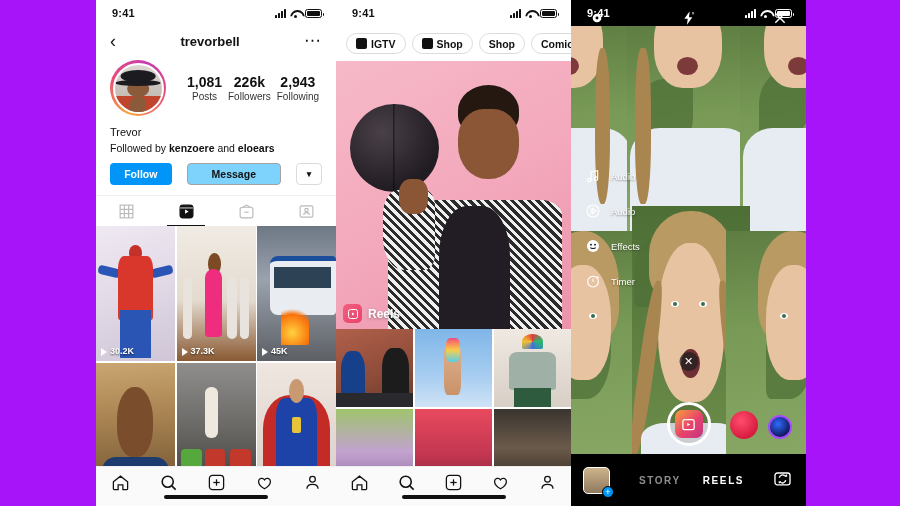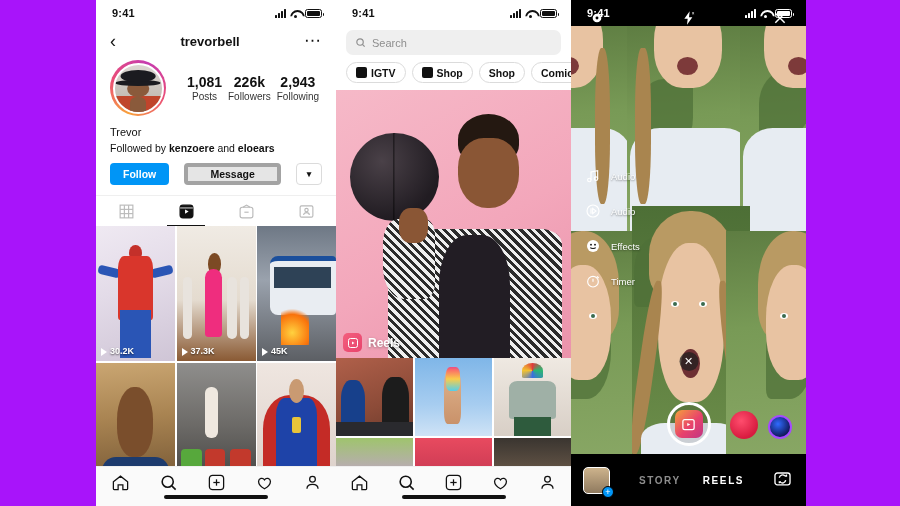--- a/index.html
+++ b/index.html
@@ -66,21 +66,21 @@
 
   .p1-bio { padding:10px 14px 0; }
   .bio-name { font-size:11px; color:#111; font-weight:500; }
   .bio-sub { font-size:10.5px; color:#111; margin-top:4px; }
   .bio-sub b { font-weight:bold; }
 
   .p1-actions { display:flex; gap:15px; padding:9px 14px 0; }
   .btn { height:22px; border-radius:4px; font-size:10.5px; font-weight:bold;
          display:flex; align-items:center; justify-content:center; }
   .btn-follow { flex:1; background:#0095F6; color:#fff; }
-  .btn-msg { flex:1.5; background:#e5e5e5; color:#111; border:4px solid #a3a3a3; }
+  .btn-msg { flex:1.5; background:#7dd3fc; color:#111; border:1px solid #a3a3a3; }
   .btn-caret { width:26px; background:#fff; border:1px solid #dbdbdb; color:#111; font-size:9px; }
 
   .p1-tabs { display:flex; margin-top:10px; border-top:1px solid #efefef; }
   .p1-tab { flex:1; height:30px; display:flex; align-items:center; justify-content:center;
             position:relative; color:#b9b9b9; }
   .p1-tab.active { color:#111; }
   .p1-tab.active::after { content:""; position:absolute; bottom:0; left:18%; right:18%; height:1.5px; background:#111; }
 
   .grid { display:grid; grid-template-columns:repeat(3,1fr); gap:1.5px; background:#fff; }
   .cell { position:relative; height:135px; overflow:hidden; }
@@ -418,27 +418,20 @@
             <i></i>
             <i></i>
           </span>
         <span class="wifi"></span>
         <span class="batt">
             <i></i>
           </span>
       </span>
     </div>
 
-    <div class="p2-search">
-      <svg width="11" height="11" viewBox="0 0 24 24" fill="none" stroke="#8e8e8e" stroke-width="2.6">
-          <circle cx="11" cy="11" r="7"></circle>
-          <line x1="16.2" y1="16.2" x2="21" y2="21"></line>
-        </svg>
-      <span class="ph">Search</span>
-    </div>
 
     <div class="chips">
       <div class="chip">
           <i class="ci"></i>
           <span>IGTV</span>
         </div>
       <div class="chip">
           <i class="ci"></i>
           <span>Shop</span>
         </div>

